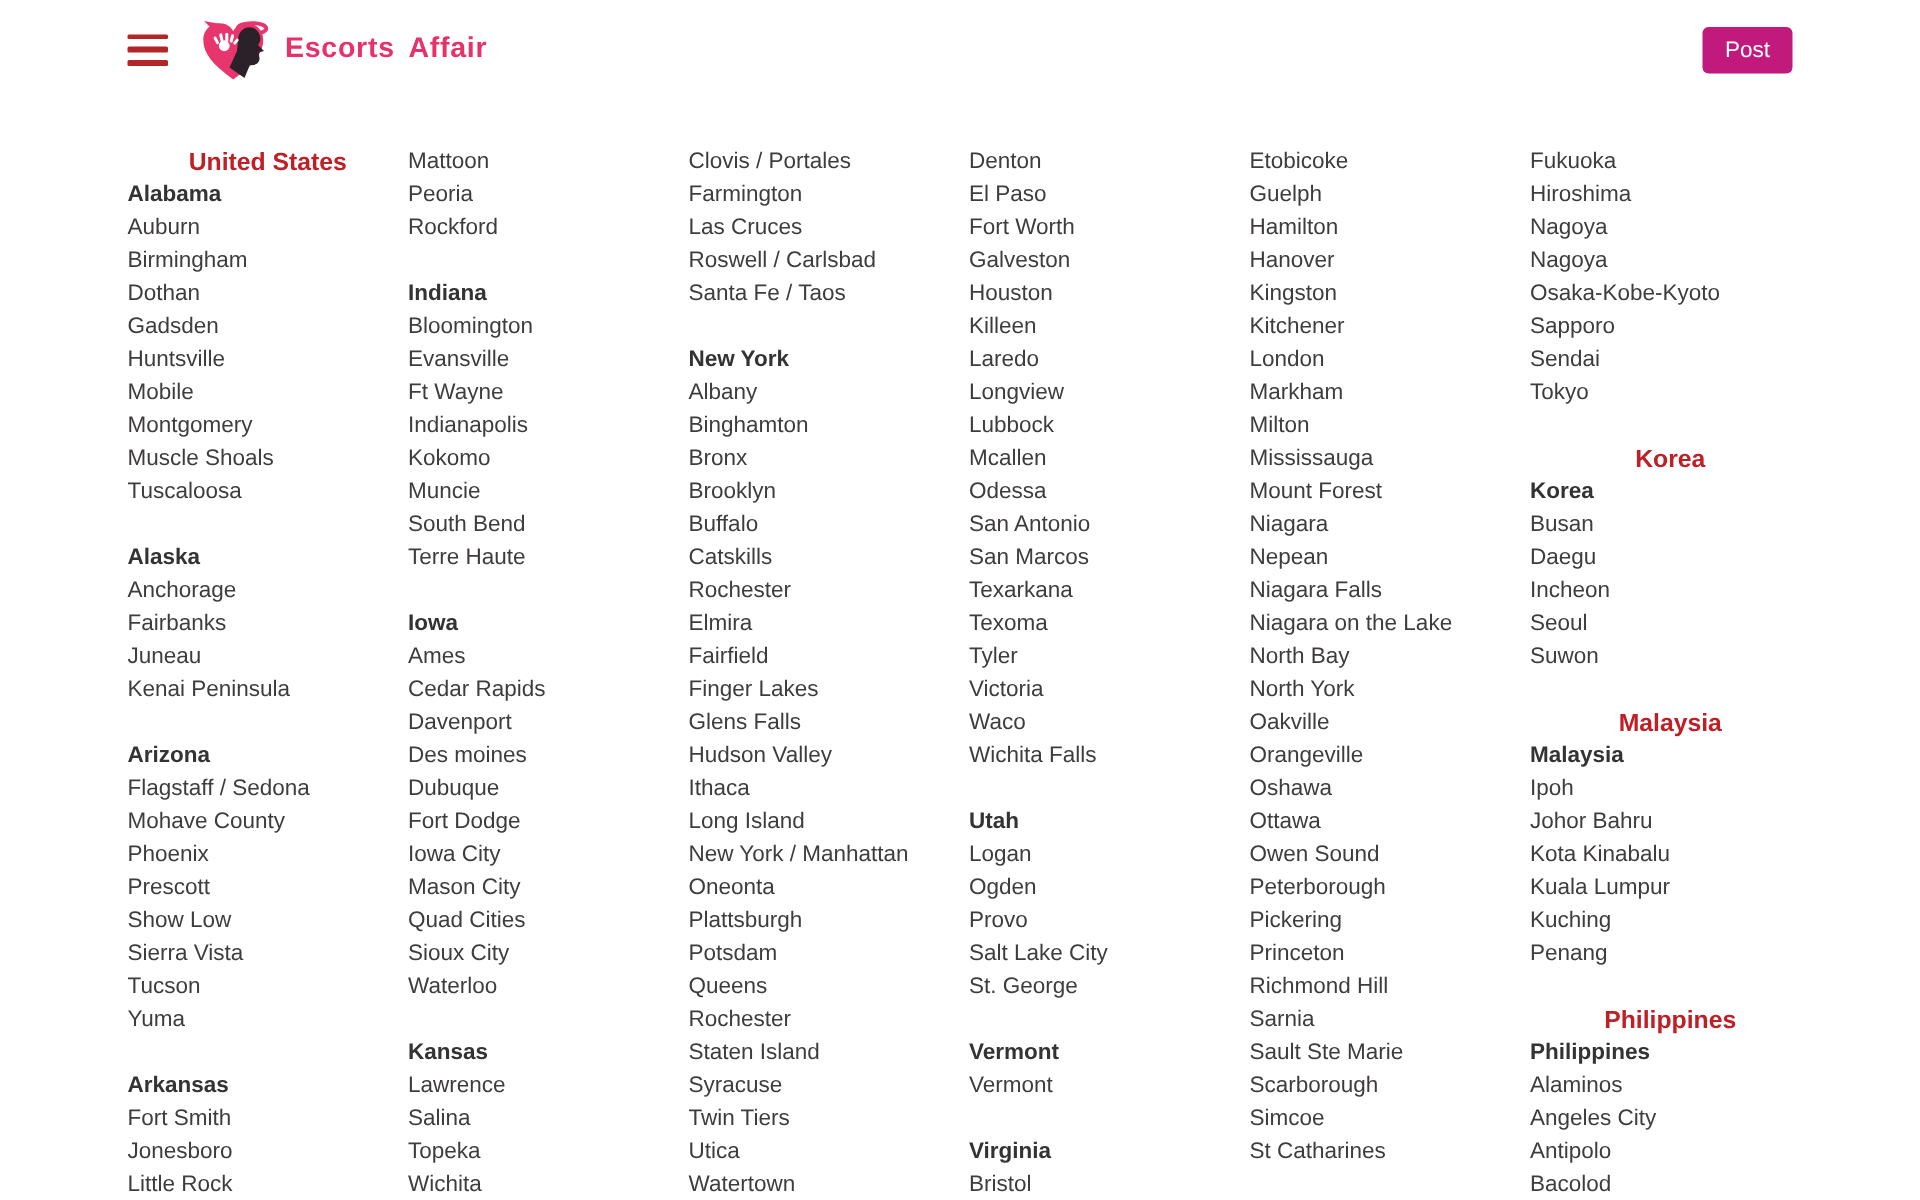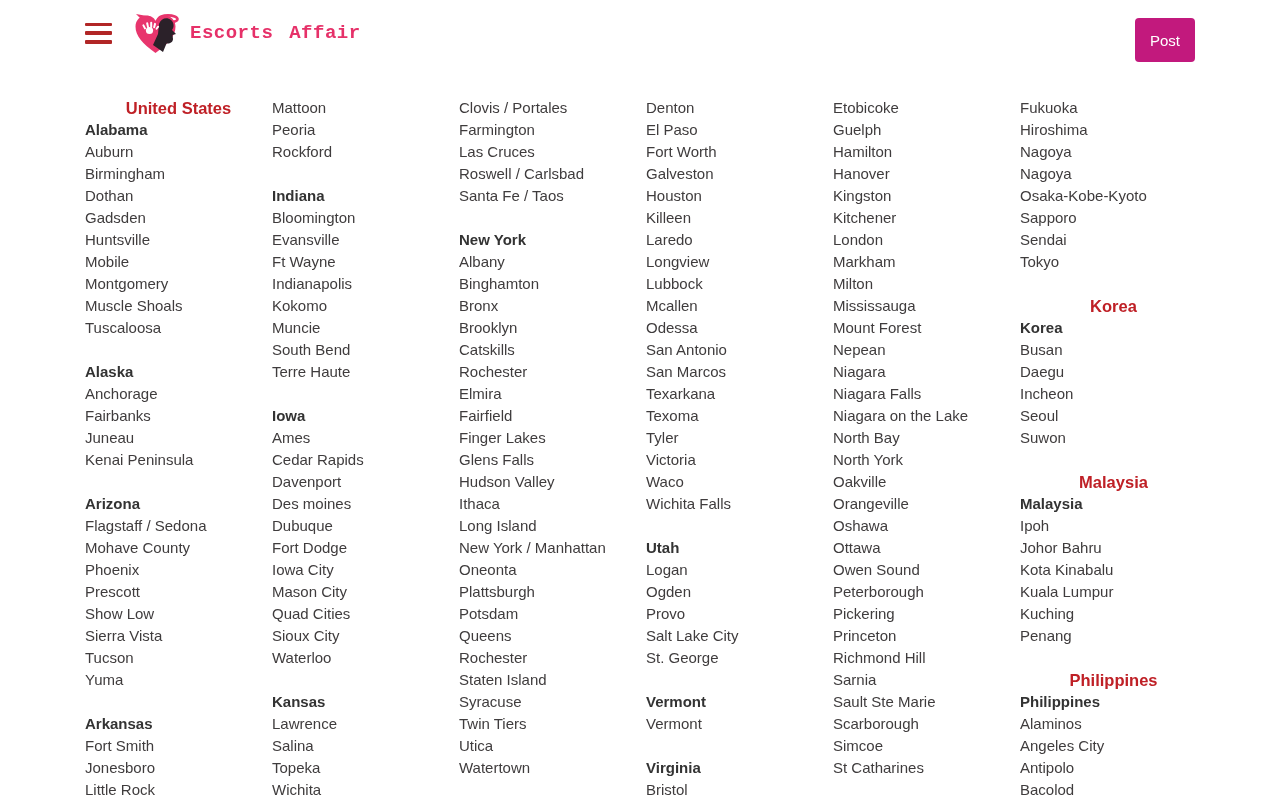--- a/index.html
+++ b/index.html
@@ -5,25 +5,25 @@
   * { box-sizing: border-box; margin: 0; padding: 0; }
   html, body { width: 1280px; height: 800px; overflow: hidden; background: #ffffff;
     font-family: "Liberation Sans", sans-serif; }
 
   
   .topbar { height: 66px; display: flex; align-items: center; position: relative; }
   .hamburger { margin-left: 85px; width: 27px; height: 23px; background: none; border: none;
     cursor: pointer; display: flex; flex-direction: column; justify-content: space-between; padding: 1px 0; }
   .hamburger span { display: block; width: 27px; height: 3.5px; border-radius: 1px;
     background: var(--hamburger-red, #b12626); }
-  .brand { display: flex; align-items: center; margin-left: 21px; cursor: pointer; text-decoration: none; font-family: Liberation Mono, monospace; }
+  .brand { display: flex; align-items: center; margin-left: 21px; cursor: pointer; text-decoration: none; }
   .brand svg { display: block; }
   .brand-text { margin-left: 9px; font-size: 19px; font-weight: 800; letter-spacing: 0.5px;
     color: var(--brand-pink, #e63169); word-spacing: 4px; }
-  .post-btn { position: absolute; right: 85px; top: 18px; height: 44px; padding: 0 15px;
+  .post-btn { position: absolute; right: 85px; top: 18px; height: 31px; padding: 0 15px;
     background: var(--post-button-bg, #c2197d); color: #ffffff; border: none; border-radius: 4px;
     font-size: 15px; font-family: "Liberation Sans", sans-serif; cursor: pointer; }
 
   
   .directory { display: flex; margin-left: 85px; margin-top: 31px; }
   .col { width: 187px; flex: 0 0 187px; }
   .row { height: 22px; line-height: 22px; font-size: 15px; white-space: nowrap; display: block; }
   .row.country { font-size: 16.5px; font-weight: 700; color: var(--header-red, #bf2026); text-align: center; }
   .row.state { font-weight: 700; color: var(--state-text, #333333); }
   .row.city { color: var(--city-text, #3f3c3d); text-decoration: none; cursor: pointer; }
@@ -137,20 +137,21 @@
       <a class="row city" href="#">Farmington</a>
       <a class="row city" href="#">Las Cruces</a>
       <a class="row city" href="#">Roswell / Carlsbad</a>
       <a class="row city" href="#">Santa Fe / Taos</a>
       <div class="row gap"></div>
       <div class="row state">New York</div>
       <a class="row city" href="#">Albany</a>
       <a class="row city" href="#">Binghamton</a>
       <a class="row city" href="#">Bronx</a>
       <a class="row city" href="#">Brooklyn</a>
+      <a class="row city" href="#">Buffalo</a>
       <a class="row city" href="#">Catskills</a>
       <a class="row city" href="#">Rochester</a>
       <a class="row city" href="#">Elmira</a>
       <a class="row city" href="#">Fairfield</a>
       <a class="row city" href="#">Finger Lakes</a>
       <a class="row city" href="#">Glens Falls</a>
       <a class="row city" href="#">Hudson Valley</a>
       <a class="row city" href="#">Ithaca</a>
       <a class="row city" href="#">Long Island</a>
       <a class="row city" href="#">New York / Manhattan</a>
@@ -204,22 +205,22 @@
       <a class="row city" href="#">Guelph</a>
       <a class="row city" href="#">Hamilton</a>
       <a class="row city" href="#">Hanover</a>
       <a class="row city" href="#">Kingston</a>
       <a class="row city" href="#">Kitchener</a>
       <a class="row city" href="#">London</a>
       <a class="row city" href="#">Markham</a>
       <a class="row city" href="#">Milton</a>
       <a class="row city" href="#">Mississauga</a>
       <a class="row city" href="#">Mount Forest</a>
+      <a class="row city" href="#">Niagara</a>
       <a class="row city" href="#">Nepean</a>
-      <a class="row city" href="#">Niagara</a>
       <a class="row city" href="#">Niagara Falls</a>
       <a class="row city" href="#">Niagara on the Lake</a>
       <a class="row city" href="#">North Bay</a>
       <a class="row city" href="#">North York</a>
       <a class="row city" href="#">Oakville</a>
       <a class="row city" href="#">Orangeville</a>
       <a class="row city" href="#">Oshawa</a>
       <a class="row city" href="#">Ottawa</a>
       <a class="row city" href="#">Owen Sound</a>
       <a class="row city" href="#">Peterborough</a>

